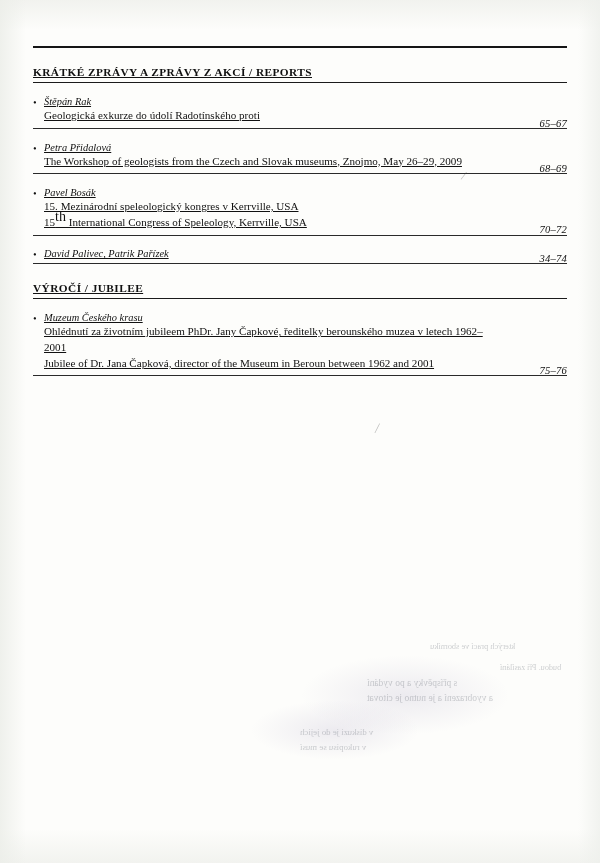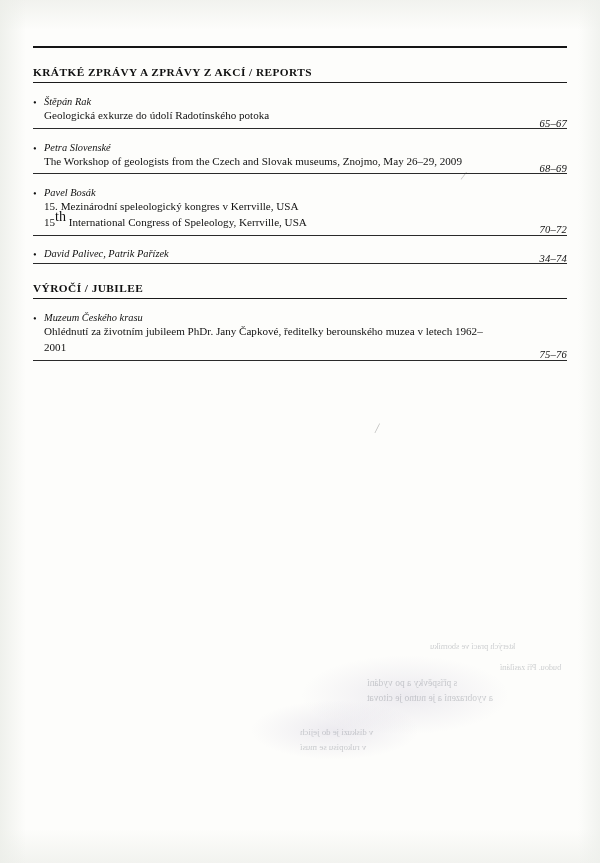--- a/index.html
+++ b/index.html
@@ -32,20 +32,21 @@
       linear-gradient(to bottom, rgba(240,241,237,0.9) 0px, rgba(255,255,255,0) 30px),
       linear-gradient(to top, rgba(240,241,237,0.85) 0px, rgba(255,255,255,0) 34px);
     pointer-events: none;
   }
 
   .content {
     position: absolute;
     left: 33px;
     top: 46px;
     width: 534px;
+    text-decoration: underline;
   }
 
   .rule-top {
     height: 2px;
     background: #151515;
     width: 534px;
   }
 
   .section-head {
     font-family: "Liberation Serif", serif;
@@ -170,29 +171,29 @@
     <div class="rule-top"></div>
 
     <div class="section-head">KRÁTKÉ ZPRÁVY A ZPRÁVY Z AKCÍ / REPORTS</div>
     <div class="rule-thin"></div>
 
     <div class="entry">
       <div class="author">
         <span class="bullet">•</span>
         <span>Štěpán Rak</span>
       </div>
-      <div class="title-line">Geologická exkurze do údolí Radotínského potoka</div>
+      <div class="title-line">Geologická exkurze do údolí Radotínského proti</div>
       <div class="pages">65–67</div>
       <div class="rule-entry"></div>
     </div>
 
     <div class="entry">
       <div class="author">
         <span class="bullet">•</span>
-        <span>Petra Slovenské</span>
+        <span>Petra Přidalová</span>
       </div>
       <div class="title-line">The Workshop of geologists from the Czech and Slovak museums, Znojmo, May 26–29, 2009</div>
       <div class="pages">68–69</div>
       <div class="rule-entry"></div>
     </div>
 
     <div class="entry">
       <div class="author">
         <span class="bullet">•</span>
         <span>Pavel Bosák</span>
@@ -215,20 +216,21 @@
     <div class="section2">
       <div class="section-head">VÝROČÍ / JUBILEE</div>
       <div class="rule-thin"></div>
 
       <div class="entry">
         <div class="author">
           <span class="bullet">•</span>
           <span>Muzeum Českého krasu</span>
         </div>
         <div class="title-line">Ohlédnutí za životním jubileem PhDr. Jany Čapkové, ředitelky berounského muzea v letech 1962–2001</div>
+        <div class="title-line">Jubilee of Dr. Jana Čapková, director of the Museum in Beroun between 1962 and 2001</div>
         <div class="pages">75–76</div>
         <div class="rule-entry"></div>
       </div>
     </div>
 
   </div>
 
   <div class="mark m1">/</div>
   <div class="mark m2">/</div>
 

